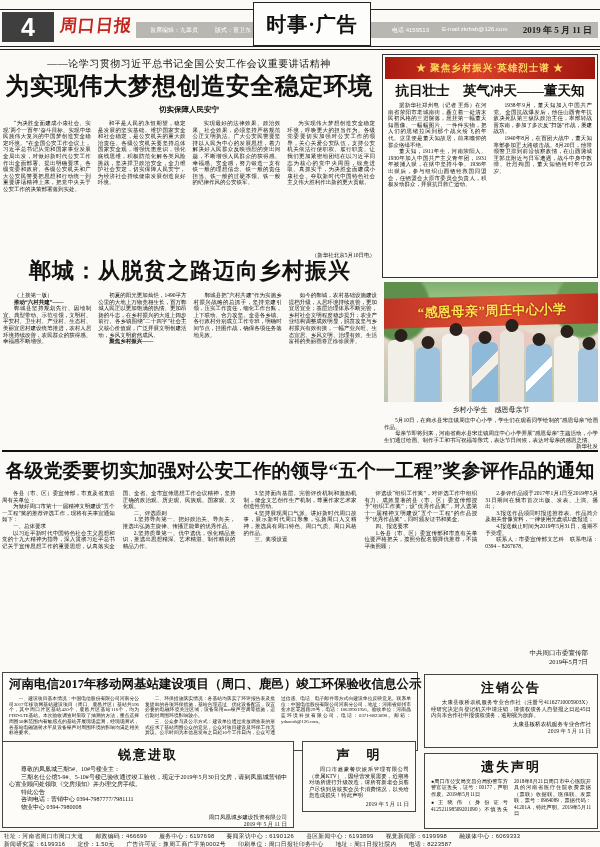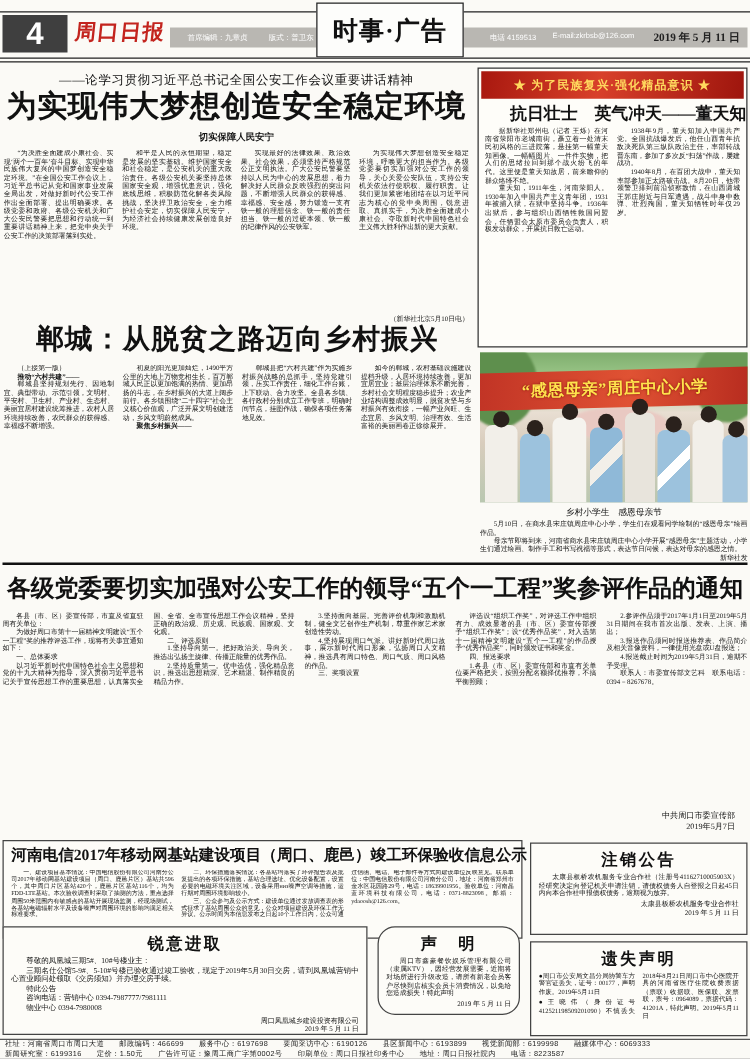--- a/index.html
+++ b/index.html
@@ -35,21 +35,21 @@
   .cols p.subhead{font-weight:bold;}
   #ed-body{margin-top:5px;height:132px;overflow:hidden;column-count:4;column-gap:7px;
            font-size:5.5px;line-height:6.6px;}
   #ed-src{text-align:right;font-size:5.5px;}
   
   #martyr{position:absolute;left:382px;top:54px;width:216px;height:224px;border:1px solid #333;
           background:#fefdf9;box-sizing:border-box;}
   #redbanner{margin:2px;height:22px;background:linear-gradient(100deg,#a8180f,#d8402a 45%,#9e150d);
              color:#ffd95e;display:flex;align-items:center;justify-content:center;
              font-size:9.5px;font-weight:bold;letter-spacing:1px;}
-  #m-title{font-size:13.5px;font-weight:bold;text-align:right;margin:3px 0 2px 0;}
+  #m-title{font-size:13.5px;font-weight:bold;text-align:center;margin:3px 0 2px 0;}
   #m-body{margin:0 5px;height:162px;overflow:hidden;column-count:2;column-gap:7px;
           font-size:5.5px;line-height:6.6px;}
   
   #dancheng{position:absolute;left:3px;top:256px;width:374px;height:190px;}
   #dc-title{font-size:22px;font-weight:bold;text-align:center;letter-spacing:1px;}
   #dc-body{margin-top:6px;height:152px;overflow:hidden;column-count:4;column-gap:7px;
            font-size:5.5px;line-height:6.6px;}
   
   #photo-wrap{position:absolute;left:384px;top:282px;width:214px;height:164px;}
   #photo{position:relative;width:214px;height:120px;overflow:hidden;
@@ -78,21 +78,21 @@
   .adbody{font-size:5.4px;line-height:6.6px;text-align:justify;}
   .adbody p{margin:0;text-indent:2em;}
   .ad-sign{text-align:right;font-size:5.6px;line-height:7.5px;margin-top:2px;}
   #telecom{left:2px;top:672px;width:416px;height:79px;}
   #tc-title{margin:0;text-align:center;font-size:12.5px;font-weight:bold;letter-spacing:0px;white-space:nowrap;}
   #tc-body{margin-top:3px;height:42px;overflow:hidden;column-count:3;column-gap:6px;
            font-size:4.8px;line-height:5.7px;text-align:justify;}
   #cancel{left:424px;top:674px;width:174px;height:74px;}
   #house{left:2px;top:741px;width:292px;height:87px;}
   #house .adbody{font-size:6px;line-height:7.6px;}
-  #statement{left:302px;top:741px;width:114px;height:71px;border-radius:14px;}
+  #statement{left:302px;top:741px;width:114px;height:71px;}
   #loss{left:424px;top:753px;width:174px;height:76px;}
   #loss-body{column-count:2;column-gap:6px;font-size:5.2px;line-height:6.4px;text-align:justify;}
   #loss-body p{margin:0 0 2px 0;}
   
   #footer{position:absolute;left:0;top:831px;width:600px;border-top:1px solid #555;
           font-size:5.8px;line-height:7.5px;color:#222;padding-top:1px;
           font-family:"Liberation Sans",sans-serif;}
   #footer div{padding:0 4px;letter-spacing:0.3px;}
 </style>
 </head>
@@ -122,21 +122,21 @@
     <div id="ed-body" class="cols">
         <p>“为决胜全面建成小康社会、实现‘两个一百年’奋斗目标、实现中华民族伟大复兴的中国梦创造安全稳定环境。”在全国公安工作会议上，习近平总书记从党和国家事业发展全局出发，对做好新时代公安工作作出全面部署、提出明确要求。各级党委和政府、各级公安机关和广大公安民警要把思想和行动统一到重要讲话精神上来，把党中央关于公安工作的决策部署落到实处。</p>
         <p>和平是人民的永恒期望，稳定是发展的坚实基础。维护国家安全和社会稳定，是公安机关的重大政治责任。各级公安机关要坚持总体国家安全观，增强忧患意识，强化底线思维，积极防范化解各类风险挑战，坚决捍卫政治安全，全力维护社会安定，切实保障人民安宁，为经济社会持续健康发展创造良好环境。</p>
         <p>实现最好的法律效果、政治效果、社会效果，必须坚持严格规范公正文明执法。广大公安民警要坚持以人民为中心的发展思想，着力解决好人民群众反映强烈的突出问题，不断增强人民群众的获得感、幸福感、安全感，努力锻造一支有铁一般的理想信念、铁一般的责任担当、铁一般的过硬本领、铁一般的纪律作风的公安铁军。</p>
         <p>为实现伟大梦想创造安全稳定环境，呼唤更大的担当作为。各级党委要切实加强对公安工作的领导，关心关爱公安队伍，支持公安机关依法行使职权、履行职责。让我们更加紧密地团结在以习近平同志为核心的党中央周围，锐意进取、真抓实干，为决胜全面建成小康社会、夺取新时代中国特色社会主义伟大胜利作出新的更大贡献。</p>
       </div>
     <div id="ed-src">（新华社北京5月10日电）</div>
   </div>
 
   <div id="martyr">
-    <div id="redbanner">★ 为了民族复兴·强化精品意识 ★</div>
+    <div id="redbanner">★ 聚焦乡村振兴·英雄烈士谱 ★</div>
     <div id="m-title">抗日壮士　英气冲天——董天知</div>
     <div id="m-body" class="cols">
         <p>据新华社郑州电（记者 王烁）在河南省荥阳市老城南街，矗立着一处清末民初风格的三进院落，悬挂第一幅董天知画像。一幅幅图片、一件件实物，把人们的思绪拉回到那个战火纷飞的年代。这里便是董天知故居，前来瞻仰的群众络绎不绝。</p>
         <p>董天知，1911年生，河南荥阳人。1930年加入中国共产主义青年团，1931年被捕入狱，在狱中坚持斗争。1936年出狱后，参与组织山西牺牲救国同盟会，任牺盟会太原市委员会负责人，积极发动群众，开展抗日救亡运动。</p>
         <p>1938年9月，董天知加入中国共产党。全国抗战爆发后，他任山西青年抗敌决死队第三纵队政治主任，率部转战晋东南，参加了多次反“扫荡”作战，屡建战功。</p>
         <p>1940年8月，在百团大战中，董天知率部参加正太路破击战。8月20日，他带领警卫排到前沿侦察敌情，在山西潞城王郭庄附近与日军遭遇，战斗中身中数弹、壮烈殉国，董天知牺牲时年仅29岁。</p>
       </div>
   </div>
 
   <div id="dancheng">

